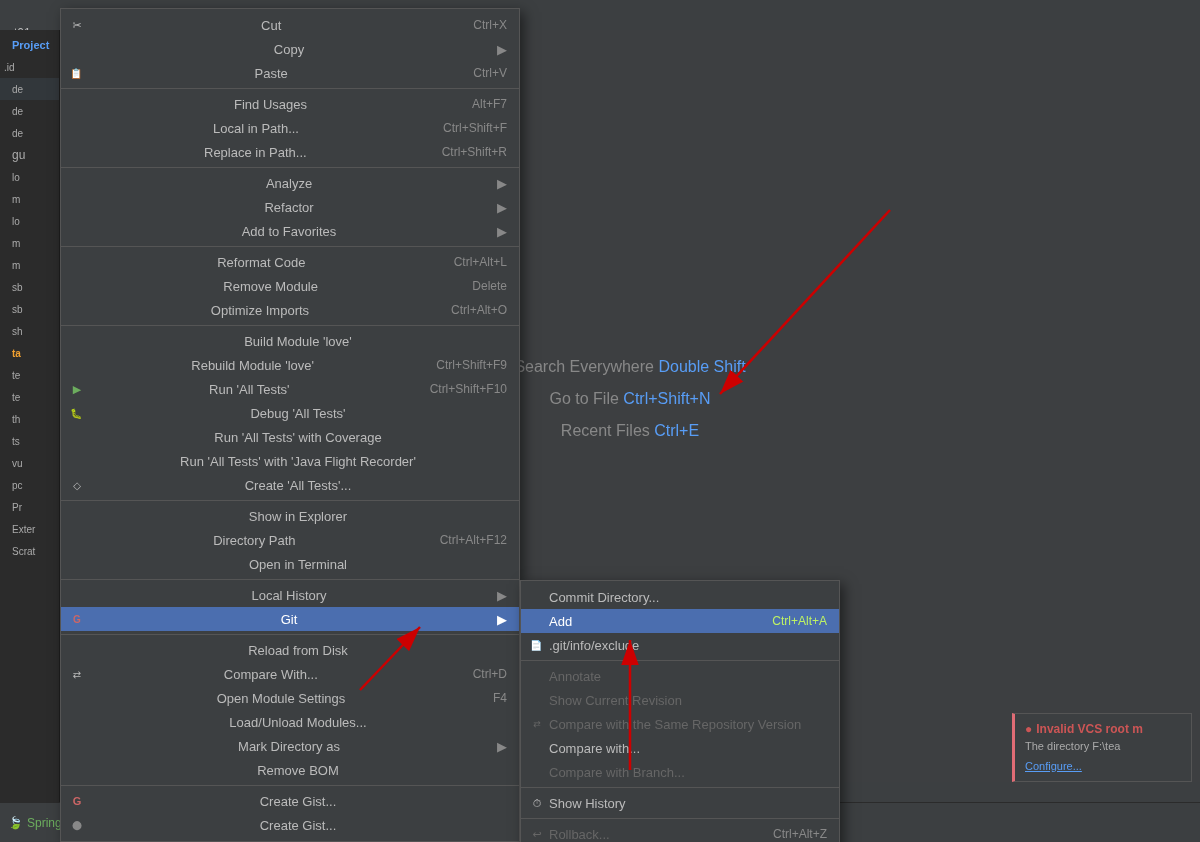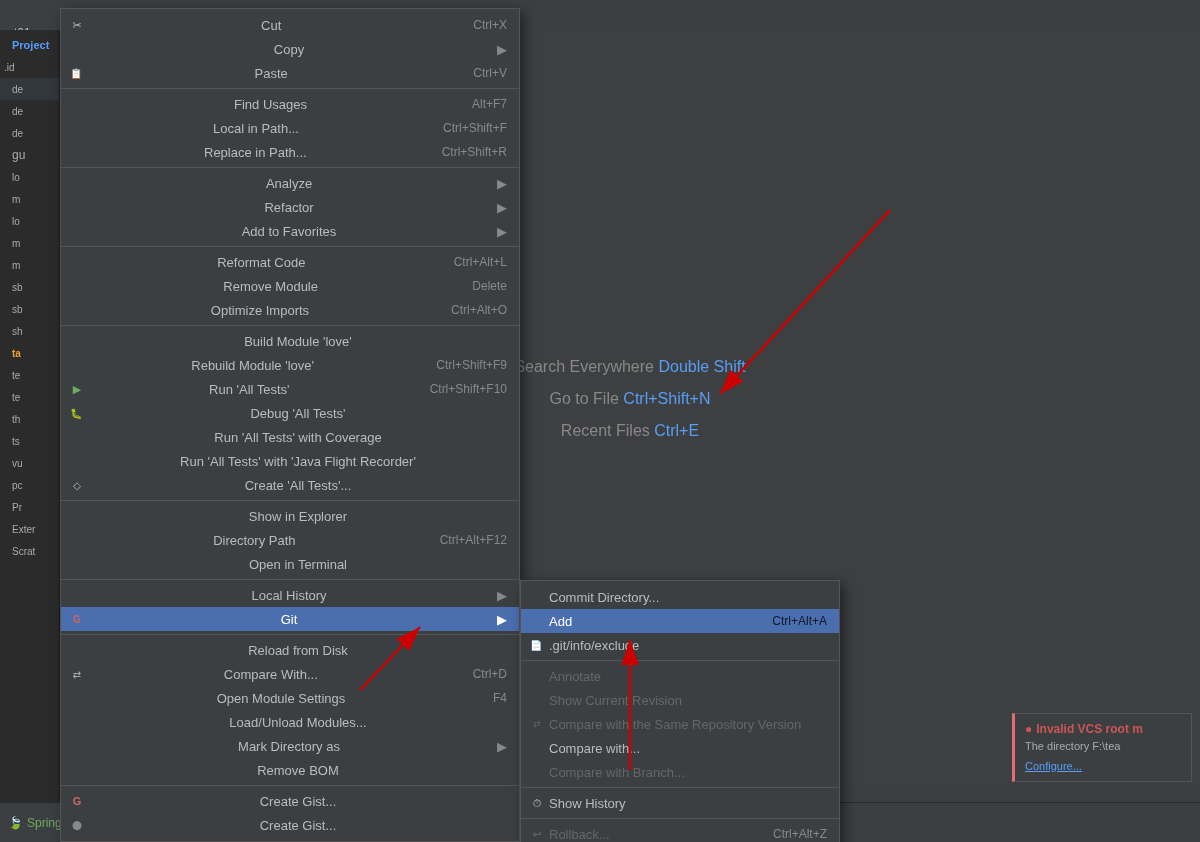--- a/index.html
+++ b/index.html
@@ -209,21 +209,21 @@
     .submenu-item-label {
       flex: 1;
     }
 
     .submenu-item-shortcut {
       color: #888888;
       font-size: 12px;
     }
 
     .submenu-item.active .submenu-item-shortcut {
-      color: #0f172a;
+      color: #bef264;
     }
 
     .submenu-icon {
       position: absolute;
       left: 8px;
       width: 16px;
       height: 16px;
       display: flex;
       align-items: center;
       justify-content: center;

